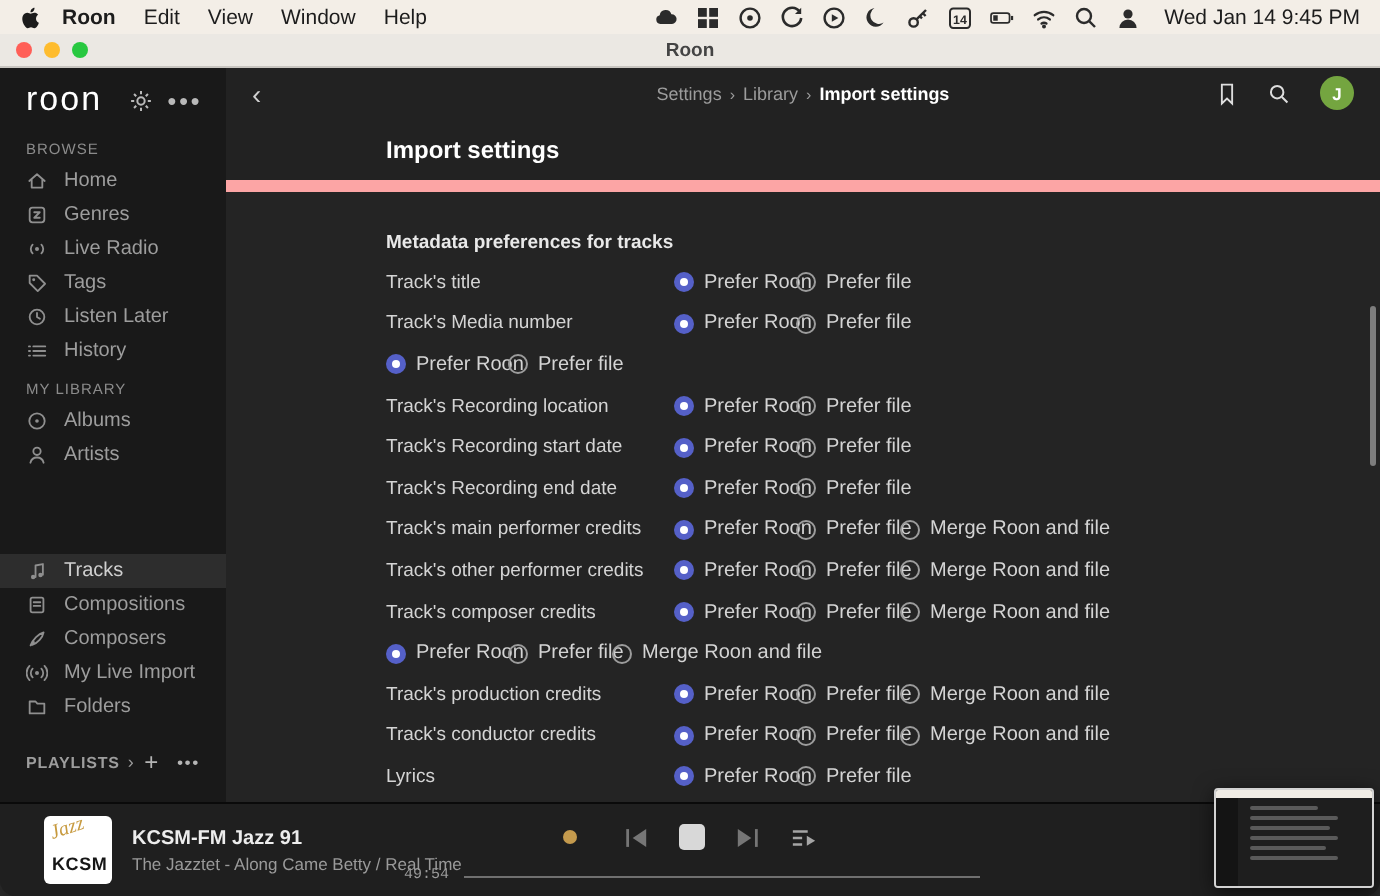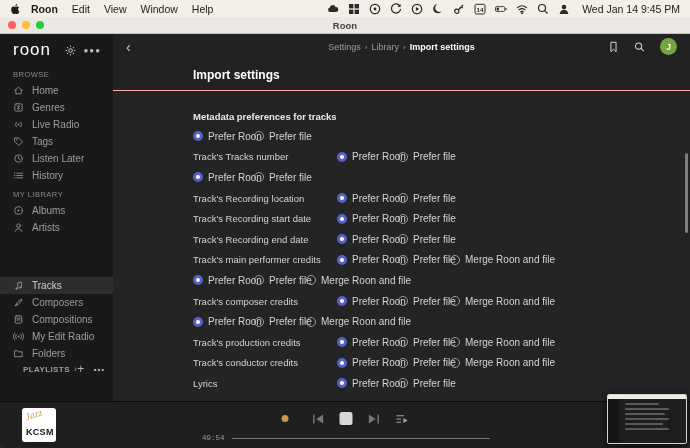--- a/index.html
+++ b/index.html
@@ -40,42 +40,42 @@
   .gear-btn{margin-left:auto;color:#b9b9b9;}
   .gear-btn svg{width:11px;height:11px;display:block;}
   .ellipsis-btn{margin-left:8px;color:#b9b9b9;font-size:8px;letter-spacing:1px;}
   .section-label{padding:6px 13px 3px;font-size:7.5px;font-weight:normal;
     letter-spacing:.5px;color:#8b8b8b;}
   .side-item{display:flex;align-items:center;gap:8px;padding:0 13px;height:17px;
     color:#9d9d9d;font-size:10px;cursor:default;}
   .side-item.selected{background:#2d2d2d;color:#cfcfcf;margin-top:41px;}
   .side-icon{display:flex;color:#8f8f8f;}
   .side-icon svg{width:11px;height:11px;display:block;}
-  .playlists-row{display:flex;align-items:center;padding:0 23px;
+  .playlists-row{display:flex;align-items:center;margin-top:12px;padding:0 13px;
     font-size:8px;font-weight:bold;letter-spacing:.4px;color:#9d9d9d;}
   .pl-chevron{margin-left:4px;font-weight:normal;font-size:9px;}
   .pl-add{margin-left:auto;font-size:12px;font-weight:normal;color:#b5b5b5;}
   .pl-more{margin-left:9px;font-size:8px;letter-spacing:1px;color:#b5b5b5;}
 
   
   .main{flex:1;background:#222;position:relative;overflow:hidden;}
   .main-header{height:25px;display:flex;align-items:center;padding:0 13px;position:relative;}
   .back-chevron{font-size:14px;color:#d0d0d0;line-height:1;z-index:2;}
   .breadcrumb{position:absolute;left:0;right:0;text-align:center;font-size:9px;color:#9c9c9c;}
   .crumb{cursor:default;}
   .crumb.active{color:#fff;font-weight:bold;}
   .crumb-sep{margin:0 4px;font-size:8px;}
   .header-actions{margin-left:auto;display:flex;align-items:center;gap:15px;z-index:2;}
   .hdr-icon{color:#ddd;display:flex;}
   .hdr-icon svg{width:11px;height:12px;display:block;}
   .avatar{width:17px;height:17px;border-radius:50%;background:var(--avatar);color:#fff;
     font-size:8.5px;font-weight:bold;display:flex;align-items:center;justify-content:center;}
   .page-title{padding:9px 0 0 80px;font-size:12px;font-weight:bold;color:#fff;height:22px;}
   .content{position:absolute;top:56px;left:0;right:0;bottom:0;background:#242424;
-    border-top:1px solid #fca5a5;overflow:hidden;}
+    border-top:6px solid #fca5a5;overflow:hidden;}
   .section-heading{padding:20px 0 0 80px;font-size:9.5px;font-weight:bold;color:#e9e9e9;line-height:11px;}
   .rows{margin-top:4px;}
   .setting-row{height:20.6px;display:flex;align-items:center;padding-left:80px;}
   .row-label{width:144px;flex:none;font-size:9.5px;color:#d4d4d4;}
   .options{display:flex;align-items:center;}
   .option{display:flex;align-items:center;gap:5px;font-size:10px;color:#d4d4d4;
     white-space:nowrap;flex:none;}
   .option.opt0{width:61px;}
   .option.opt1{width:52px;}
   .radio{width:10px;height:10px;border-radius:50%;border:1px solid #9c9c9c;
@@ -323,42 +323,42 @@
                 <path fill="none" stroke="currentColor" stroke-width="1" stroke-linecap="round" stroke-linejoin="round" d="M5.2 9.3V3l4-.8v5.9"></path>
                 <circle cx="3.9" cy="9.3" r="1.2" fill="currentColor"></circle>
                 <circle cx="7.9" cy="8.2" r="1.2" fill="currentColor"></circle>
               </svg>
             </span>
             <span class="side-label">Tracks</span>
           </div>
           <div class="side-item">
             <span class="side-icon">
               <svg viewBox="0 0 12 12">
-                <path fill="none" stroke="currentColor" stroke-width="1" stroke-linecap="round" stroke-linejoin="round" d="M2.5 9.5C3.8 6.2 6.8 3.2 9.6 2.4 9.1 5.2 6.4 8.2 3.4 9.2M2.5 9.5l1.8-1.9"></path>
-              </svg>
-            </span>
-            <span class="side-label">Composers</span>
-          </div>
-          <div class="side-item">
-            <span class="side-icon">
-              <svg viewBox="0 0 12 12">
                 <rect x="2.5" y="2" width="7" height="8" rx="1" fill="none" stroke="currentColor" stroke-width="1" stroke-linecap="round" stroke-linejoin="round"></rect>
                 <path fill="none" stroke="currentColor" stroke-width="1" stroke-linecap="round" stroke-linejoin="round" d="M4.2 4.5h3.6M4.2 6.5h3.6"></path>
               </svg>
             </span>
             <span class="side-label">Compositions</span>
           </div>
           <div class="side-item">
             <span class="side-icon">
               <svg viewBox="0 0 12 12">
+                <path fill="none" stroke="currentColor" stroke-width="1" stroke-linecap="round" stroke-linejoin="round" d="M2.5 9.5C3.8 6.2 6.8 3.2 9.6 2.4 9.1 5.2 6.4 8.2 3.4 9.2M2.5 9.5l1.8-1.9"></path>
+              </svg>
+            </span>
+            <span class="side-label">Composers</span>
+          </div>
+          <div class="side-item">
+            <span class="side-icon">
+              <svg viewBox="0 0 12 12">
                 <circle cx="6" cy="6" r="1.1" fill="currentColor"></circle>
                 <path fill="none" stroke="currentColor" stroke-width="1" stroke-linecap="round" stroke-linejoin="round" d="M3.6 3.6a3.4 3.4 0 000 4.8M8.4 3.6a3.4 3.4 0 010 4.8M1.9 2.1a5.6 5.6 0 000 7.8M10.1 2.1a5.6 5.6 0 010 7.8"></path>
               </svg>
             </span>
-            <span class="side-label">My Edit Radio</span>
+            <span class="side-label">My Live Import</span>
           </div>
           <div class="side-item">
             <span class="side-icon">
               <svg viewBox="0 0 12 12">
                 <path fill="none" stroke="currentColor" stroke-width="1" stroke-linecap="round" stroke-linejoin="round" d="M2 3h3.2l1 1.2H10v5.3H2z"></path>
               </svg>
             </span>
             <span class="side-label">Folders</span>
           </div>
         </div>
@@ -387,33 +387,34 @@
               </svg>
           </span>
           <span class="avatar">J</span>
         </span>
       </div>
       <div class="page-title">Import settings</div>
       <div class="content">
         <div class="section-heading">Metadata preferences for tracks</div>
         <div class="rows" id="settings-rows">
             <div class="setting-row">
-              <span class="options">
-                <span class="option opt0">
-                  <span class="radio selected"></span>
-                  <span class="opt-label">Prefer Roon</span>
-                </span>
-                <span class="option opt1">
-                  <span class="radio"></span>
-                  <span class="opt-label">Prefer file</span>
-                </span>
-              </span>
-            </div>
-            <div class="setting-row">
-              <span class="row-label">Track's Tracks number</span>
+              <span class="row-label">Track's title</span>
+              <span class="options">
+                <span class="option opt0">
+                  <span class="radio selected"></span>
+                  <span class="opt-label">Prefer Roon</span>
+                </span>
+                <span class="option opt1">
+                  <span class="radio"></span>
+                  <span class="opt-label">Prefer file</span>
+                </span>
+              </span>
+            </div>
+            <div class="setting-row">
+              <span class="row-label">Track's Media number</span>
               <span class="options">
                 <span class="option opt0">
                   <span class="radio selected"></span>
                   <span class="opt-label">Prefer Roon</span>
                 </span>
                 <span class="option opt1">
                   <span class="radio"></span>
                   <span class="opt-label">Prefer file</span>
                 </span>
               </span>
@@ -480,20 +481,21 @@
                   <span class="radio"></span>
                   <span class="opt-label">Prefer file</span>
                 </span>
                 <span class="option opt2">
                   <span class="radio"></span>
                   <span class="opt-label">Merge Roon and file</span>
                 </span>
               </span>
             </div>
             <div class="setting-row">
+              <span class="row-label">Track's other performer credits</span>
               <span class="options">
                 <span class="option opt0">
                   <span class="radio selected"></span>
                   <span class="opt-label">Prefer Roon</span>
                 </span>
                 <span class="option opt1">
                   <span class="radio"></span>
                   <span class="opt-label">Prefer file</span>
                 </span>
                 <span class="option opt2">
@@ -585,20 +587,24 @@
           </div>
       </div>
       <div class="scroll-thumb"></div>
     </div>
   </div>
 
   <div class="player">
     <div class="art">
       <span class="art-jazz">Jazz</span>
       <span class="art-kcsm">KCSM</span>
+    </div>
+    <div class="track-info">
+      <div class="station">KCSM-FM Jazz 91</div>
+      <div class="track-line">The Jazztet - Along Came Betty / Real Time</div>
     </div>
     <div class="controls">
       <span class="gold-dot"></span>
       <span class="ctl">
         <svg viewBox="0 0 14 12">
             <path d="M2.5 1.2v9.6" stroke="currentColor" stroke-width="1.5"></path>
             <path d="M12.5 1.2L5.2 6l7.3 4.8z" fill="currentColor"></path>
           </svg>
       </span>
       <span class="stop-btn"></span>

